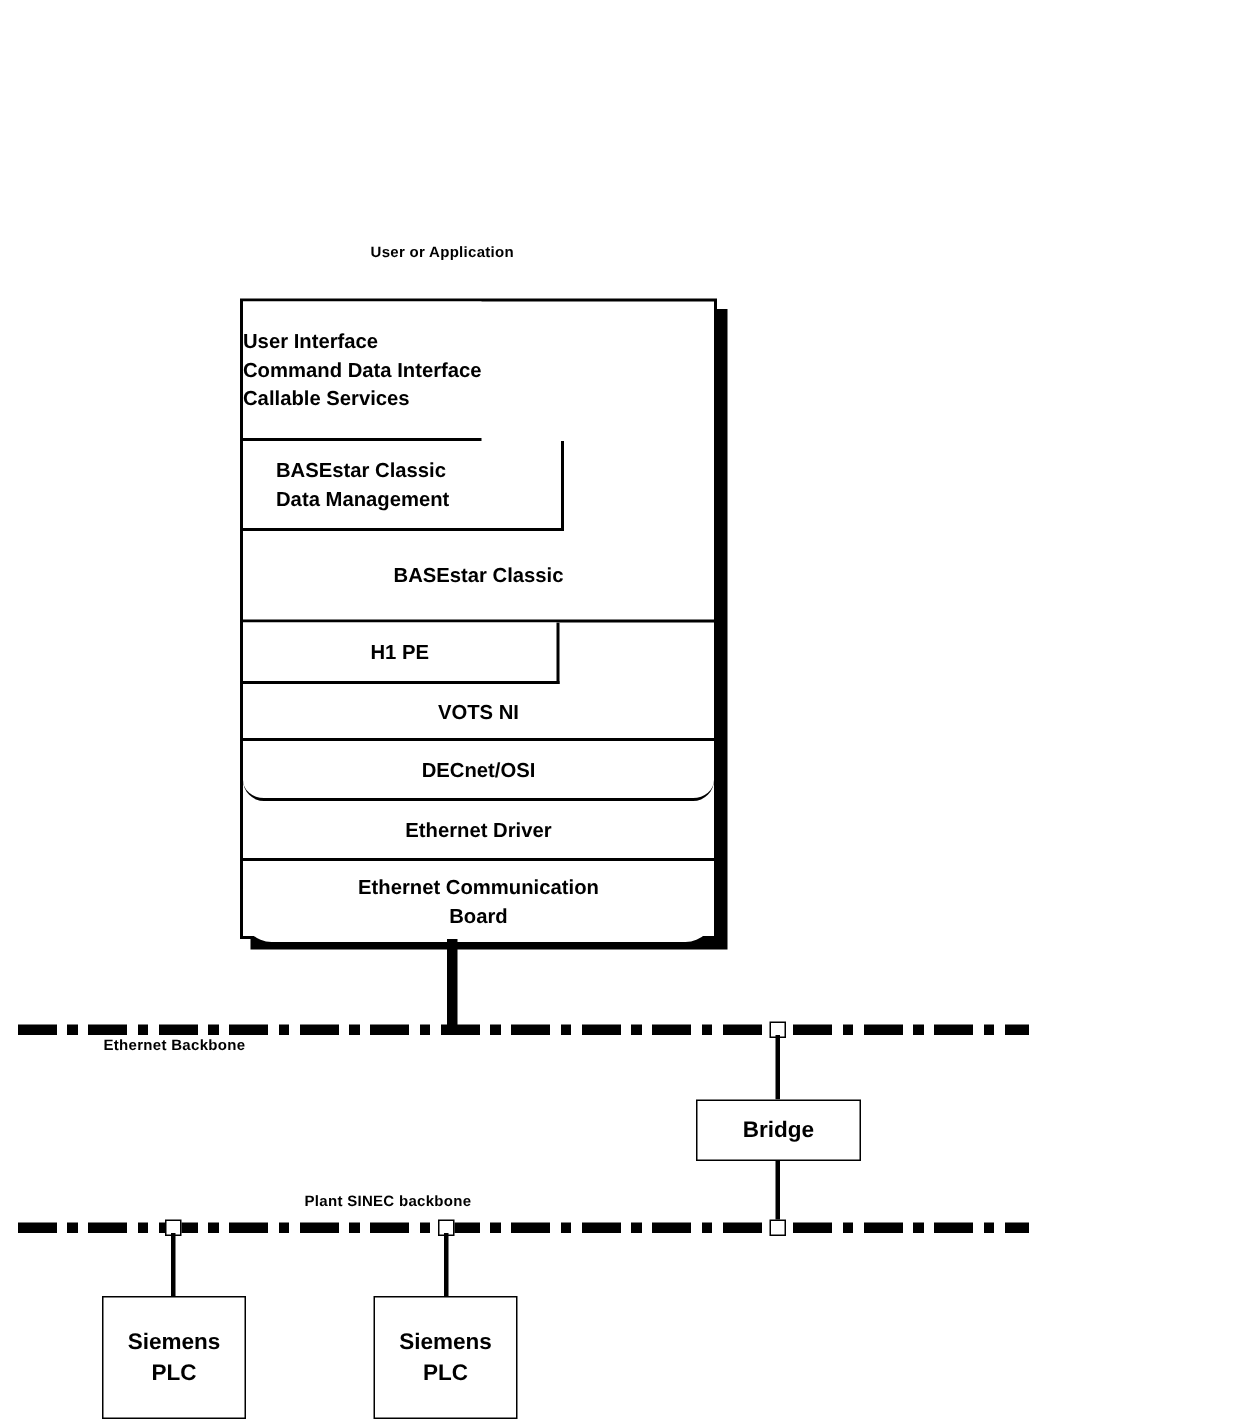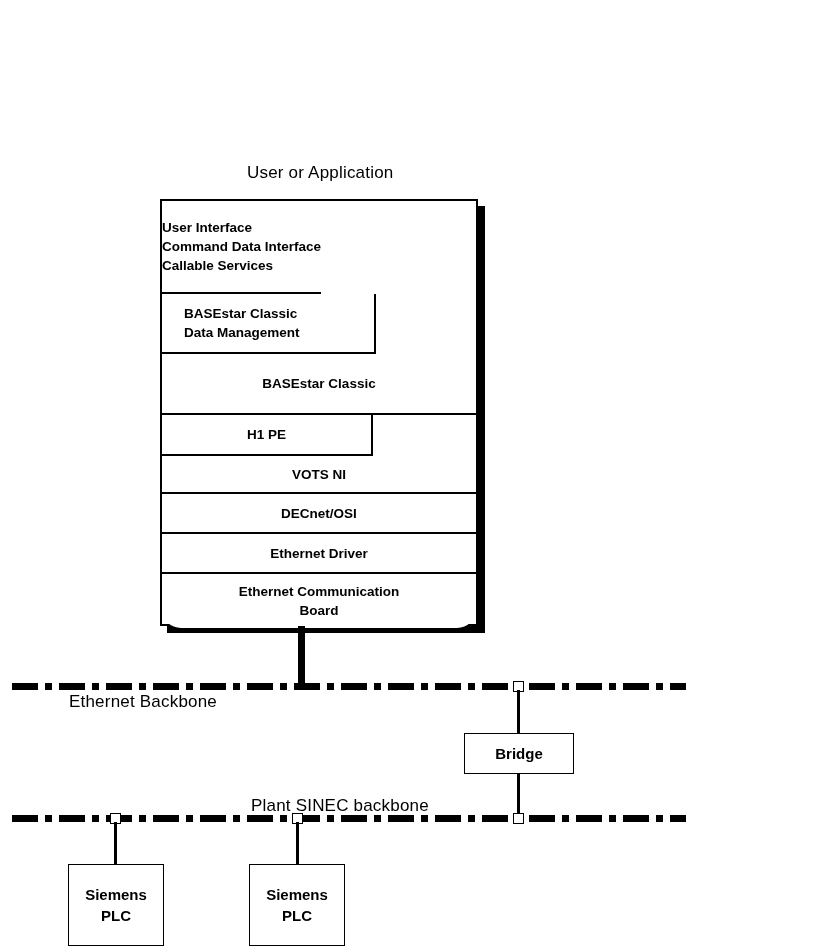--- a/index.html
+++ b/index.html
@@ -13,22 +13,22 @@
   }
   #canvas {
     position: relative;
     width: 829px;
     height: 948px;
     overflow: hidden;
     background: #ffffff;
   }
   .lbl {
     position: absolute;
-    font-size: 17px;
-    font-weight: normal;
+    font-size: 10px;
+    font-weight: bold;
     letter-spacing: 0.2px;
     white-space: nowrap;
   }
   
   #stack-title {
     left: 247px;
     top: 163px;
   }
   #stack-shadow {
     position: absolute;
@@ -133,21 +133,21 @@
     </div>
 
     <div class="layer partial" style="top:214px; height:41px; width:211px;">
       <div class="layer-line">H1 PE</div>
     </div>
 
     <div class="layer" style="top:255px; height:38px; width:100%;">
       <div class="layer-line">VOTS NI</div>
     </div>
 
-    <div class="layer" style="top:293px; height:40px; width:100%;">
+    <div class="layer" style="top:293px; height:40px; width:100%;border-radius:14px;">
       <div class="layer-line">DECnet/OSI</div>
     </div>
 
     <div class="layer" style="top:333px; height:40px; width:100%;">
       <div class="layer-line">Ethernet Driver</div>
     </div>
 
     <div class="layer last" style="top:373px; height:54px; width:100%;">
       <div class="layer-line">Ethernet Communication</div>
       <div class="layer-line">Board</div>
@@ -160,21 +160,21 @@
   <div class="backbone" style="left:12px; top:683px; width:674px;"></div>
 
   <div class="node" style="left:513px; top:681px;"></div>
   <div class="vline" style="left:517px; top:690px; width:3px; height:43px;"></div>
 
   <div class="boxnode" style="left:464px; top:733px; width:110px; height:41px;">
     <div>Bridge</div>
   </div>
   <div class="vline" style="left:517px; top:774px; width:3px; height:45px;"></div>
 
-  <div class="lbl" style="left:203px; top:796px;margin-left:48px;">Plant SINEC backbone</div>
+  <div class="lbl" style="left:203px; top:796px;">Plant SINEC backbone</div>
   <div class="backbone" style="left:12px; top:815px; width:674px;"></div>
 
   <div class="node" style="left:513px; top:813px;"></div>
   <div class="node" style="left:110px; top:813px;"></div>
   <div class="node" style="left:292px; top:813px;"></div>
 
   <div class="vline" style="left:114px; top:822px; width:3px; height:42px;"></div>
   <div class="vline" style="left:296px; top:822px; width:3px; height:42px;"></div>
 
   <div class="boxnode" style="left:68px; top:864px; width:96px; height:82px;">

